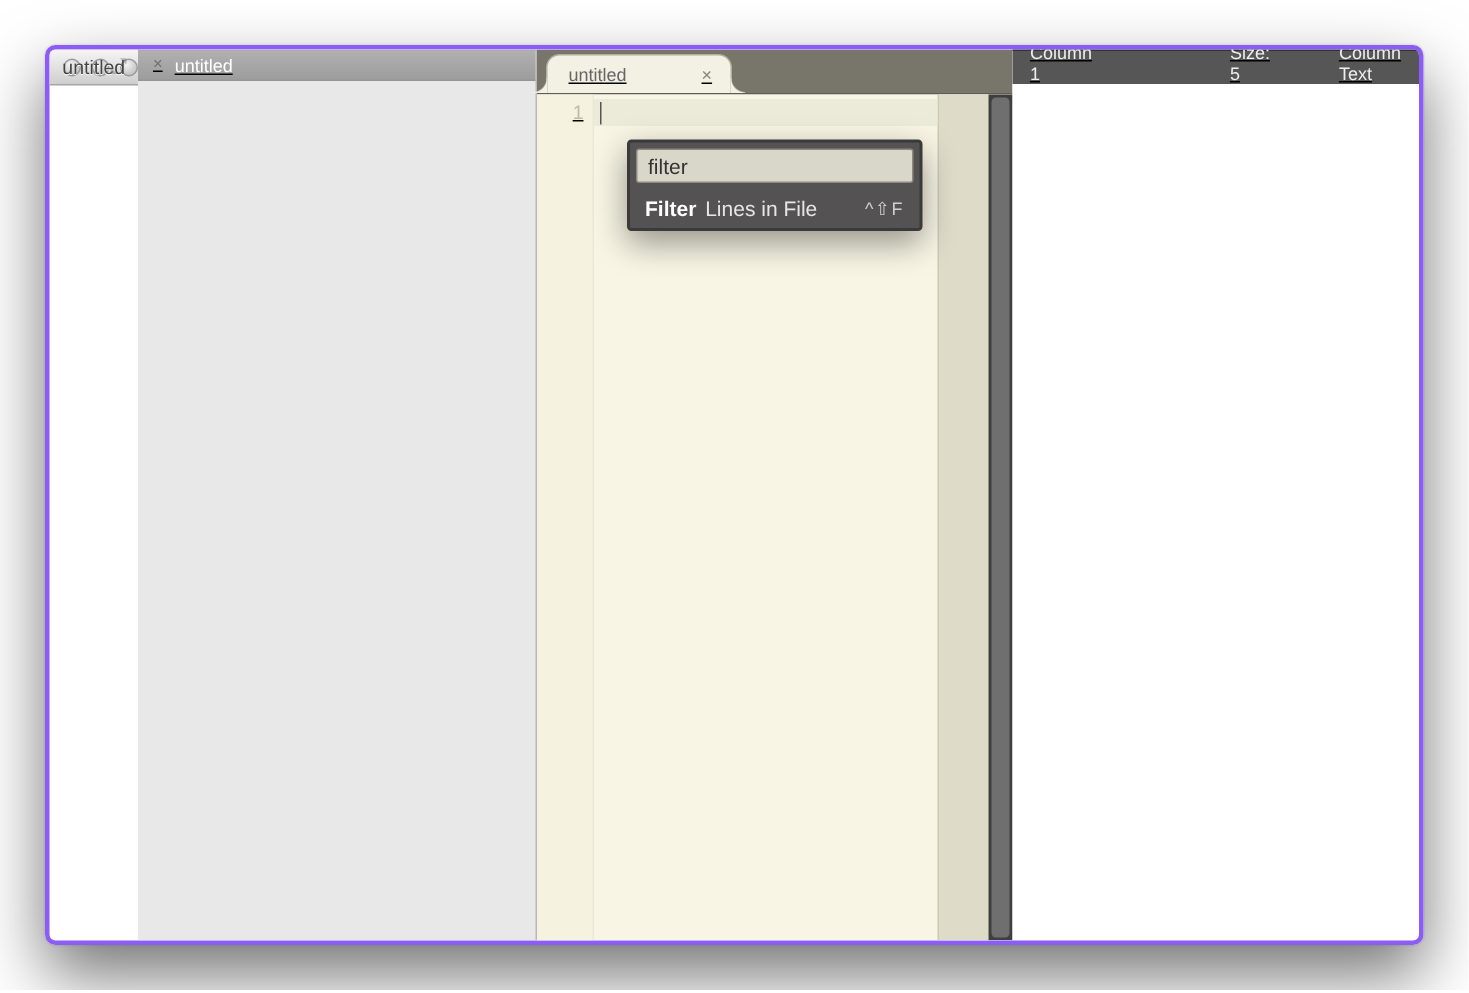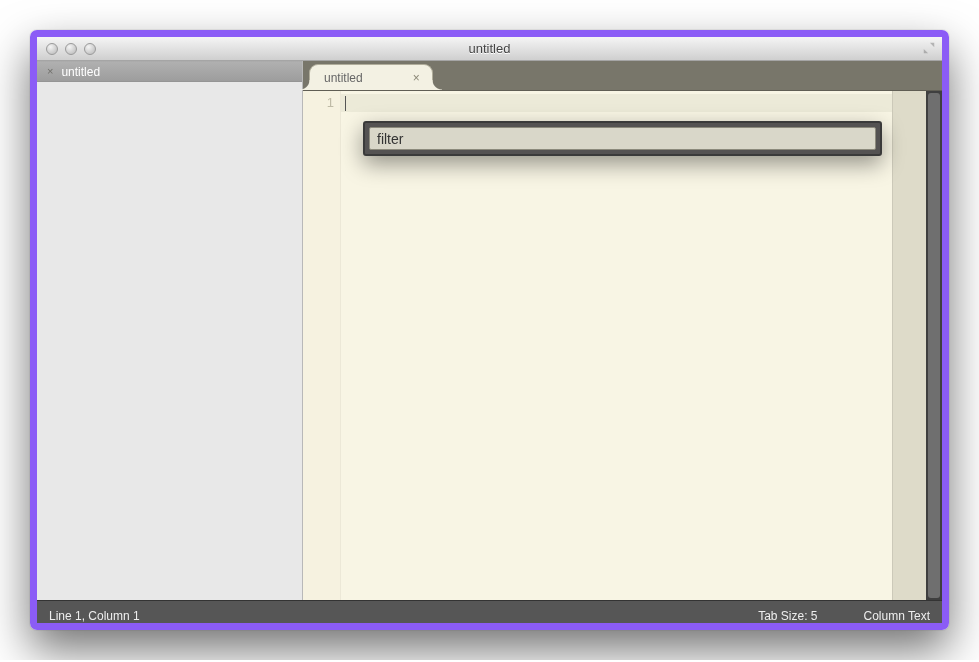--- a/index.html
+++ b/index.html
@@ -28,24 +28,24 @@
     --palette-item-match:#fff;
     --shortcut-text:#cfcfcf;
   }
   *{box-sizing:border-box;font-family:"Helvetica Neue",Helvetica,Arial,sans-serif;}
   body{
     margin:0;padding:30px;background:#fff;
     display:flex;align-items:flex-start;justify-content:center;
   }
   .window{
     width:920px;height:600px;
-    border:7px solid #8b5cf6;border-radius:7px;
+    border:3px solid #8b5cf6;border-radius:7px;
     overflow:hidden;position:relative;
     box-shadow:0 20px 45px rgba(0,0,0,.55), 0 0 0 1px rgba(0,0,0,.05);
-    display:flex;flex-direction:column;
+    display:flex;flex-direction:row;text-decoration:underline;
   }
   
   .titlebar{
     height:24px;flex:0 0 24px;
     background:linear-gradient(var(--titlebar-grad-top),var(--titlebar-grad-bot));
     border-bottom:1px solid #a5a5a5;
     display:flex;align-items:center;position:relative;
     font-size:13px;color:var(--titlebar-text);
   }
   .traffic{display:flex;gap:7px;padding-left:9px;}
@@ -171,20 +171,26 @@
           <div class="line-hl"></div>
           <div class="caret"></div>
         </div>
         <div class="minimap"></div>
         <div class="vscroll">
           <div class="vscroll-thumb"></div>
         </div>
 
         <div class="palette">
           <input class="palette-input" type="text" value="filter" style="">
+          <div class="palette-item">
+            <span>
+              <span class="match">Filter</span><span class="rest"> Lines in File</span>
+            </span>
+            <span class="shortcut">^⇧F</span>
+          </div>
         </div>
       </div>
     </div>
   </div>
 
   <div class="status">
     <span>Line 1, Column 1</span>
     <span class="spacer"></span>
     <span>Tab Size: 5</span>
     <span>Column Text</span>

